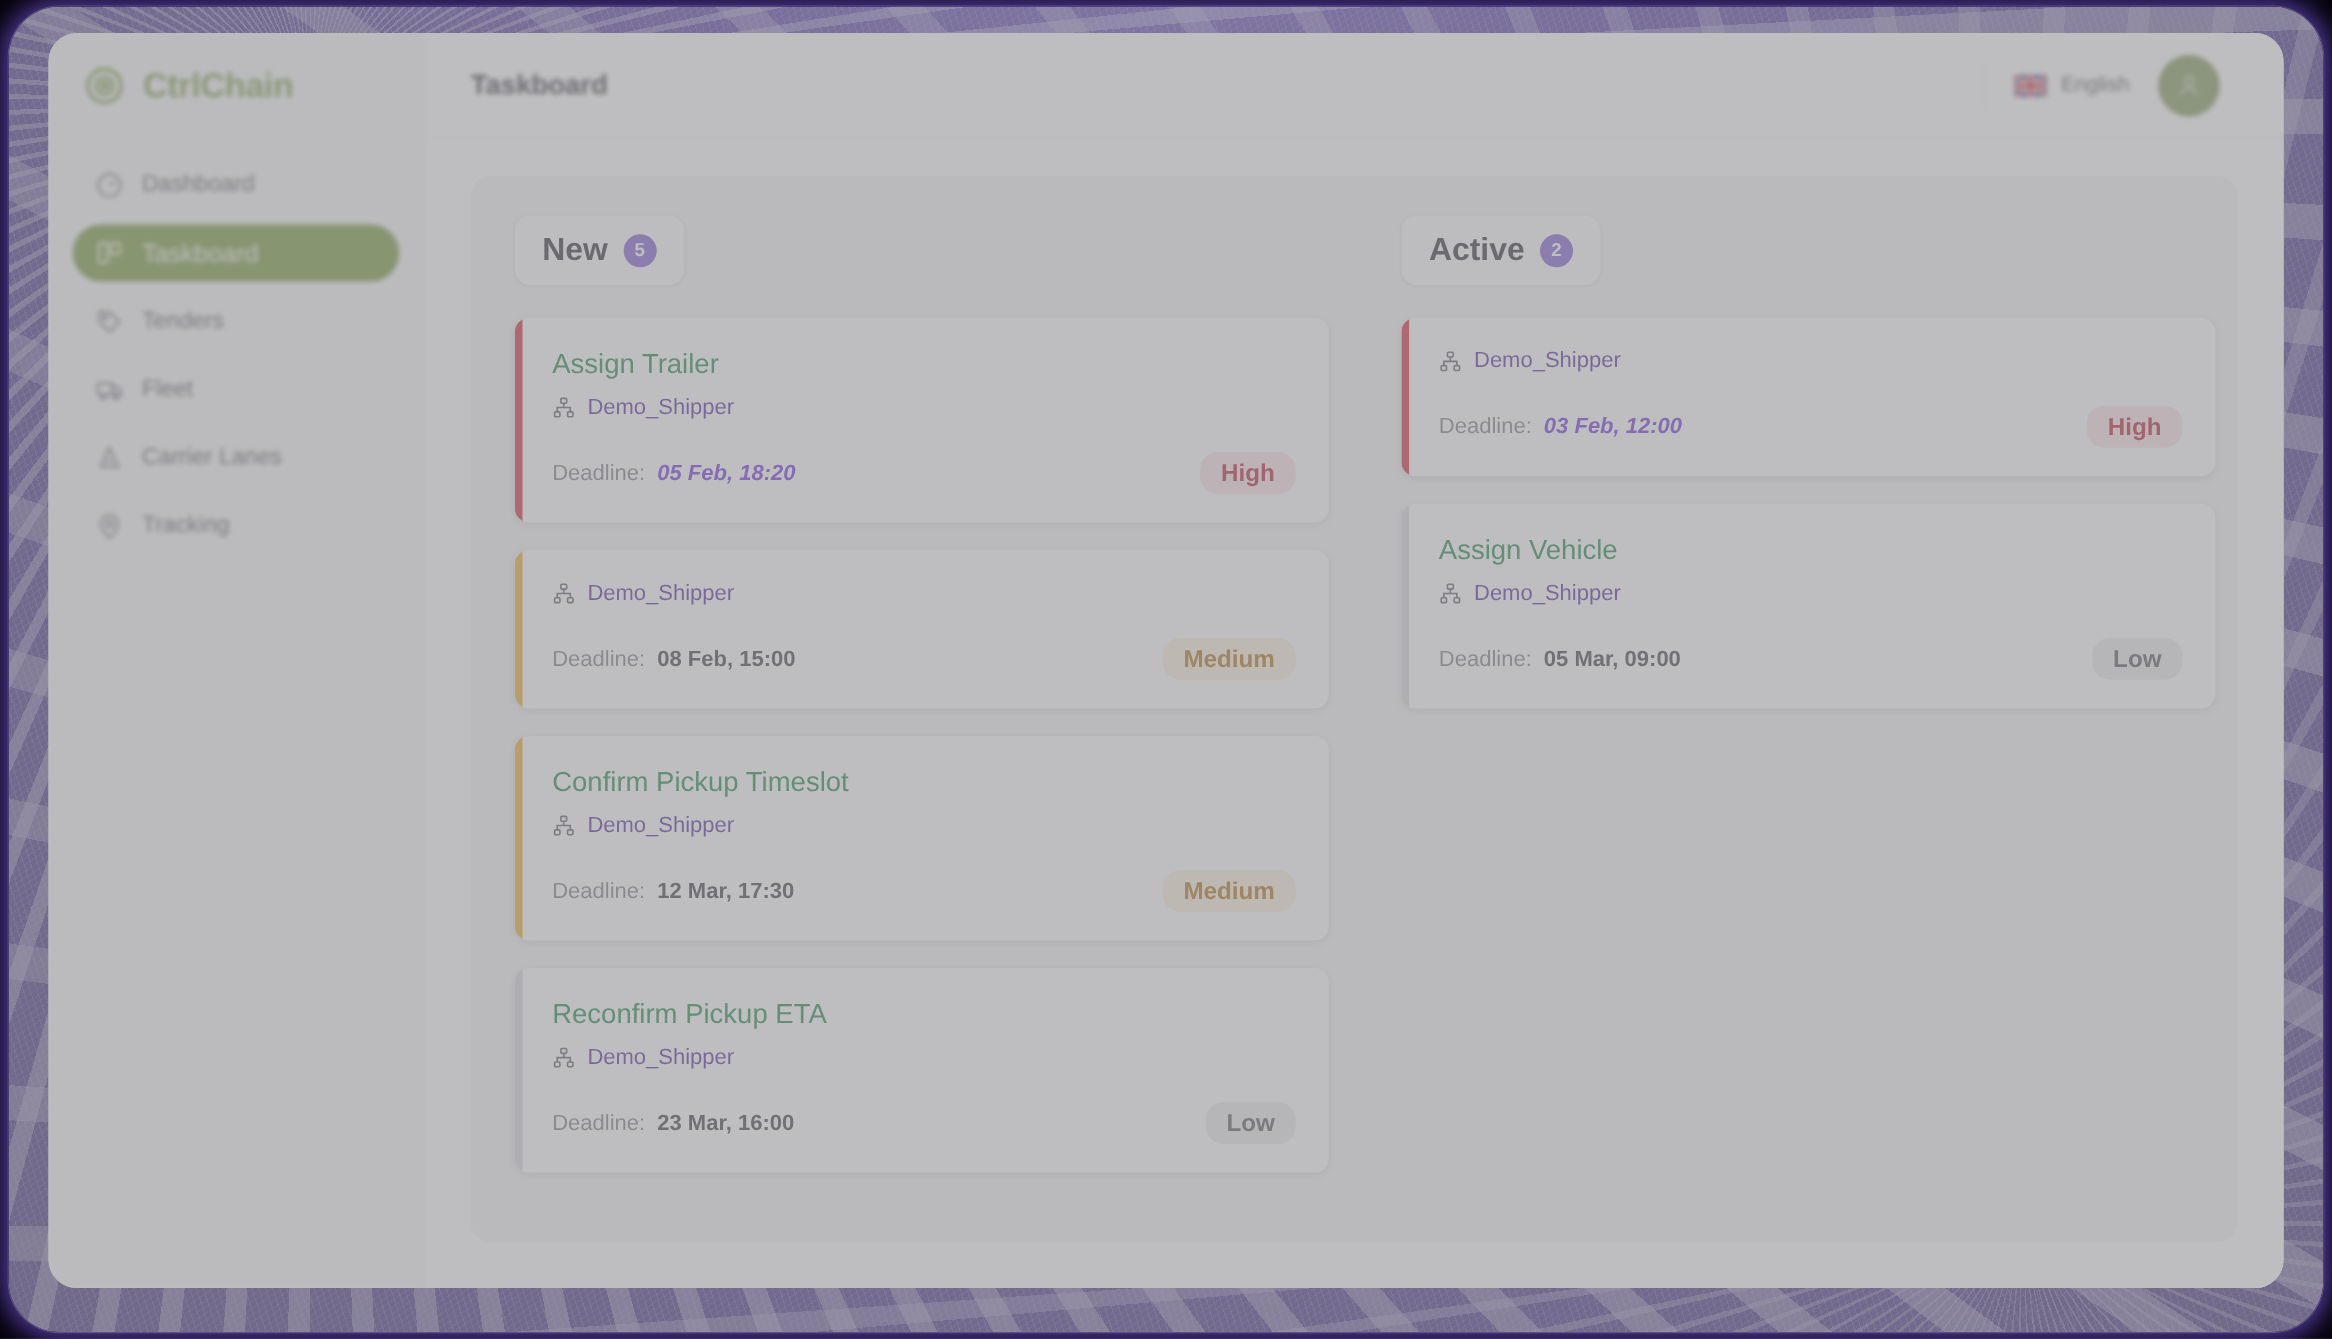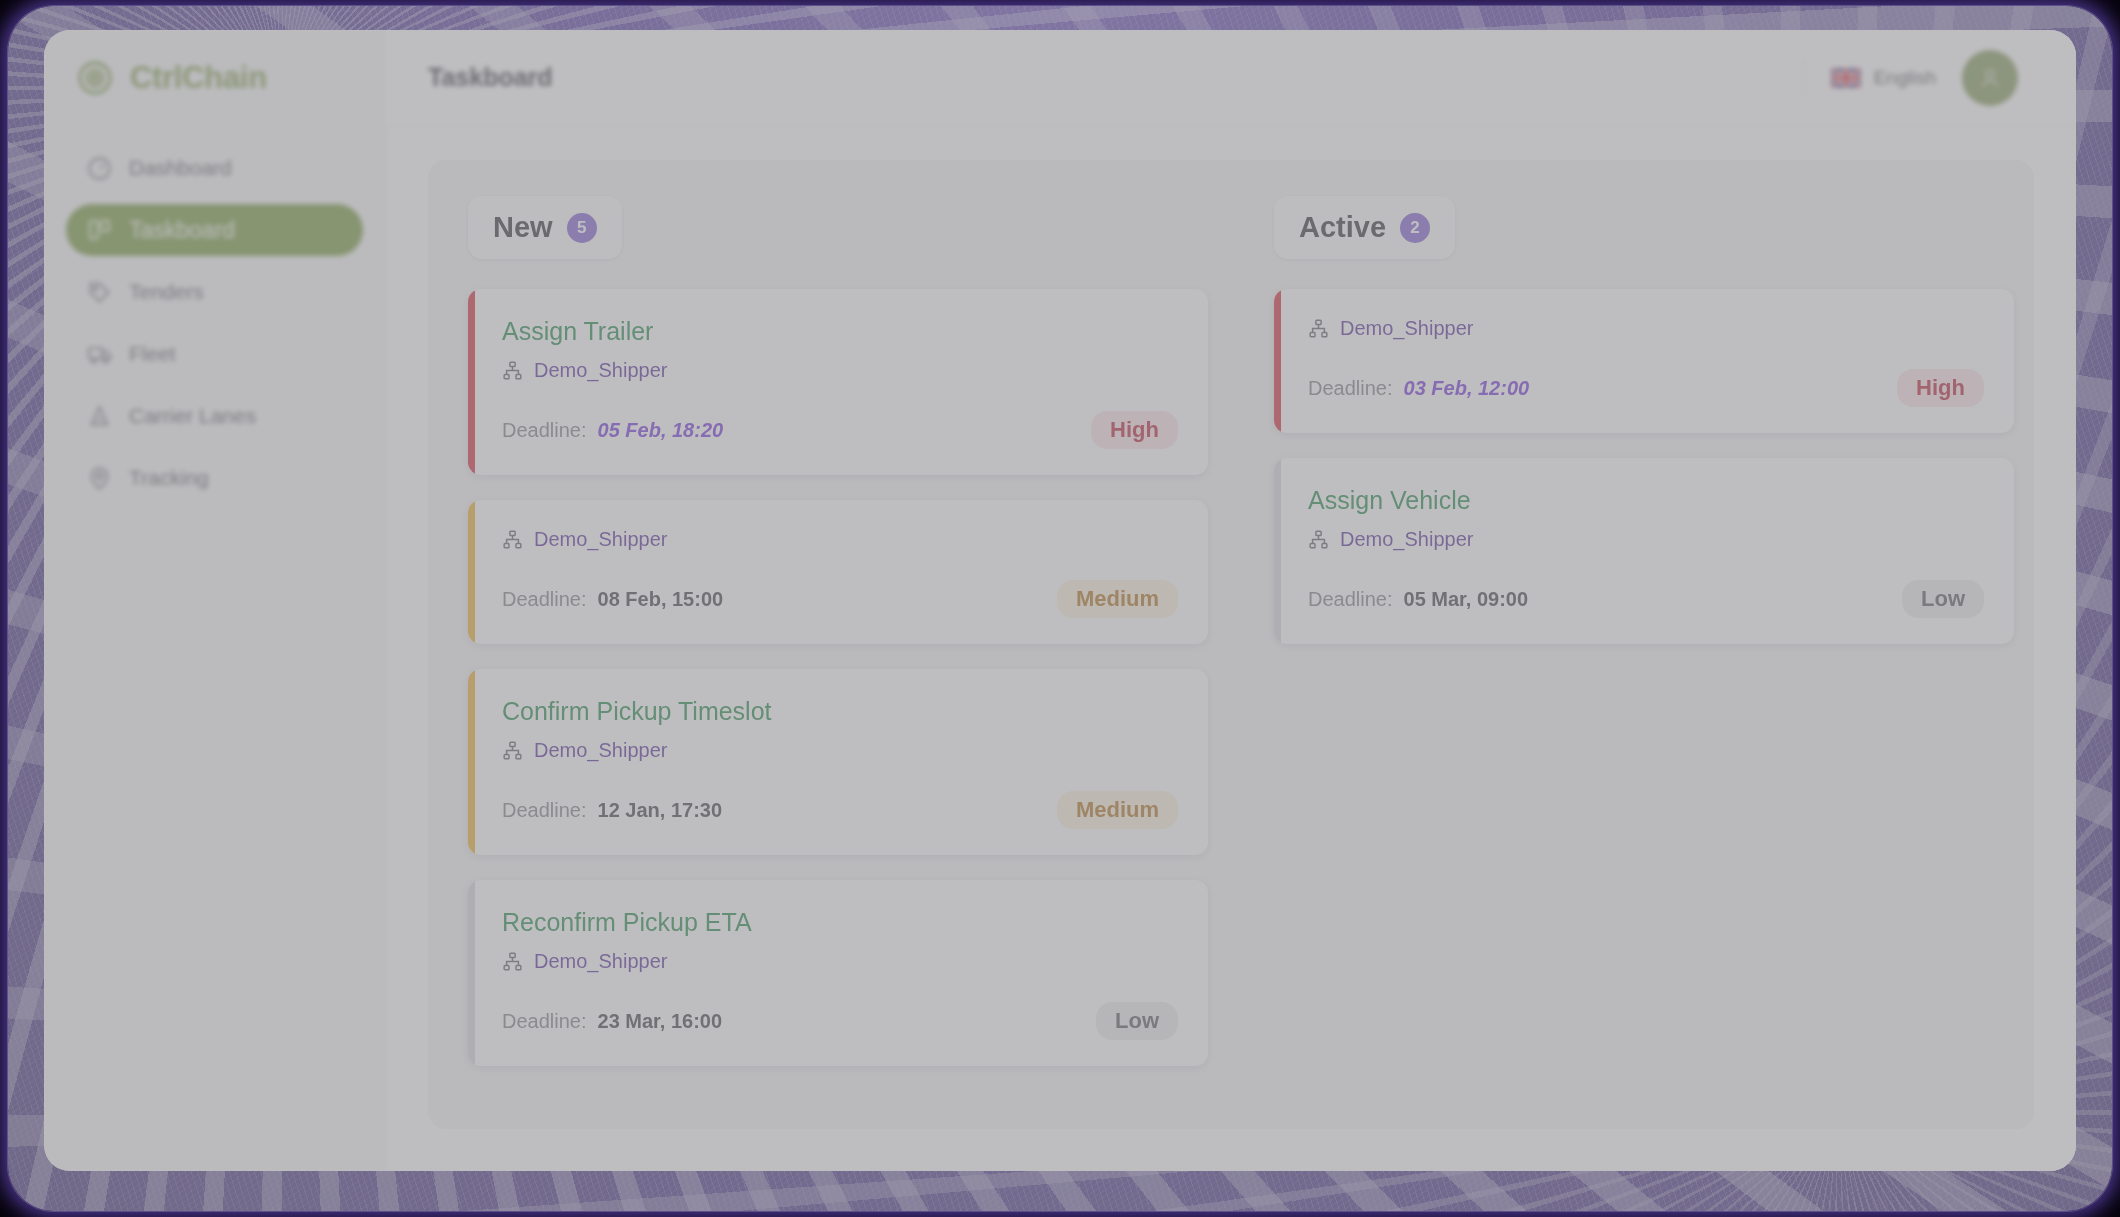--- a/index.html
+++ b/index.html
@@ -392,21 +392,21 @@
                       <rect x="9" y="2.5" width="6" height="5" rx="1"></rect>
                       <rect x="2.5" y="16.5" width="5.5" height="5" rx="1"></rect>
                       <rect x="16" y="16.5" width="5.5" height="5" rx="1"></rect>
                       <path d="M12 7.5v4.5M5.25 16.5V12h13.5v4.5"></path>
                     </svg>
                     <span class="org-name">Demo_Shipper</span>
                   </div>
                   <div class="card-footer">
                     <div class="deadline-wrap">
                       <span class="deadline-label">Deadline:</span>
-                      <span class="deadline-value">12 Jan, 17:30</span>
+                      <span class="deadline-value">12 Mar, 17:30</span>
                     </div>
                     <span class="priority-badge priority-medium">Medium</span>
                   </div>
                 </div>
                 <div class="task-card">
                   <div class="card-accent" style="background:#d8d8dc"></div>
                   <div class="card-title">Reconfirm Pickup ETA</div>
                   <div class="card-org">
                     <svg class="org-icon" viewBox="0 0 24 24" fill="none" stroke="#55555f" stroke-width="1.7">
                       <rect x="9" y="2.5" width="6" height="5" rx="1"></rect>

